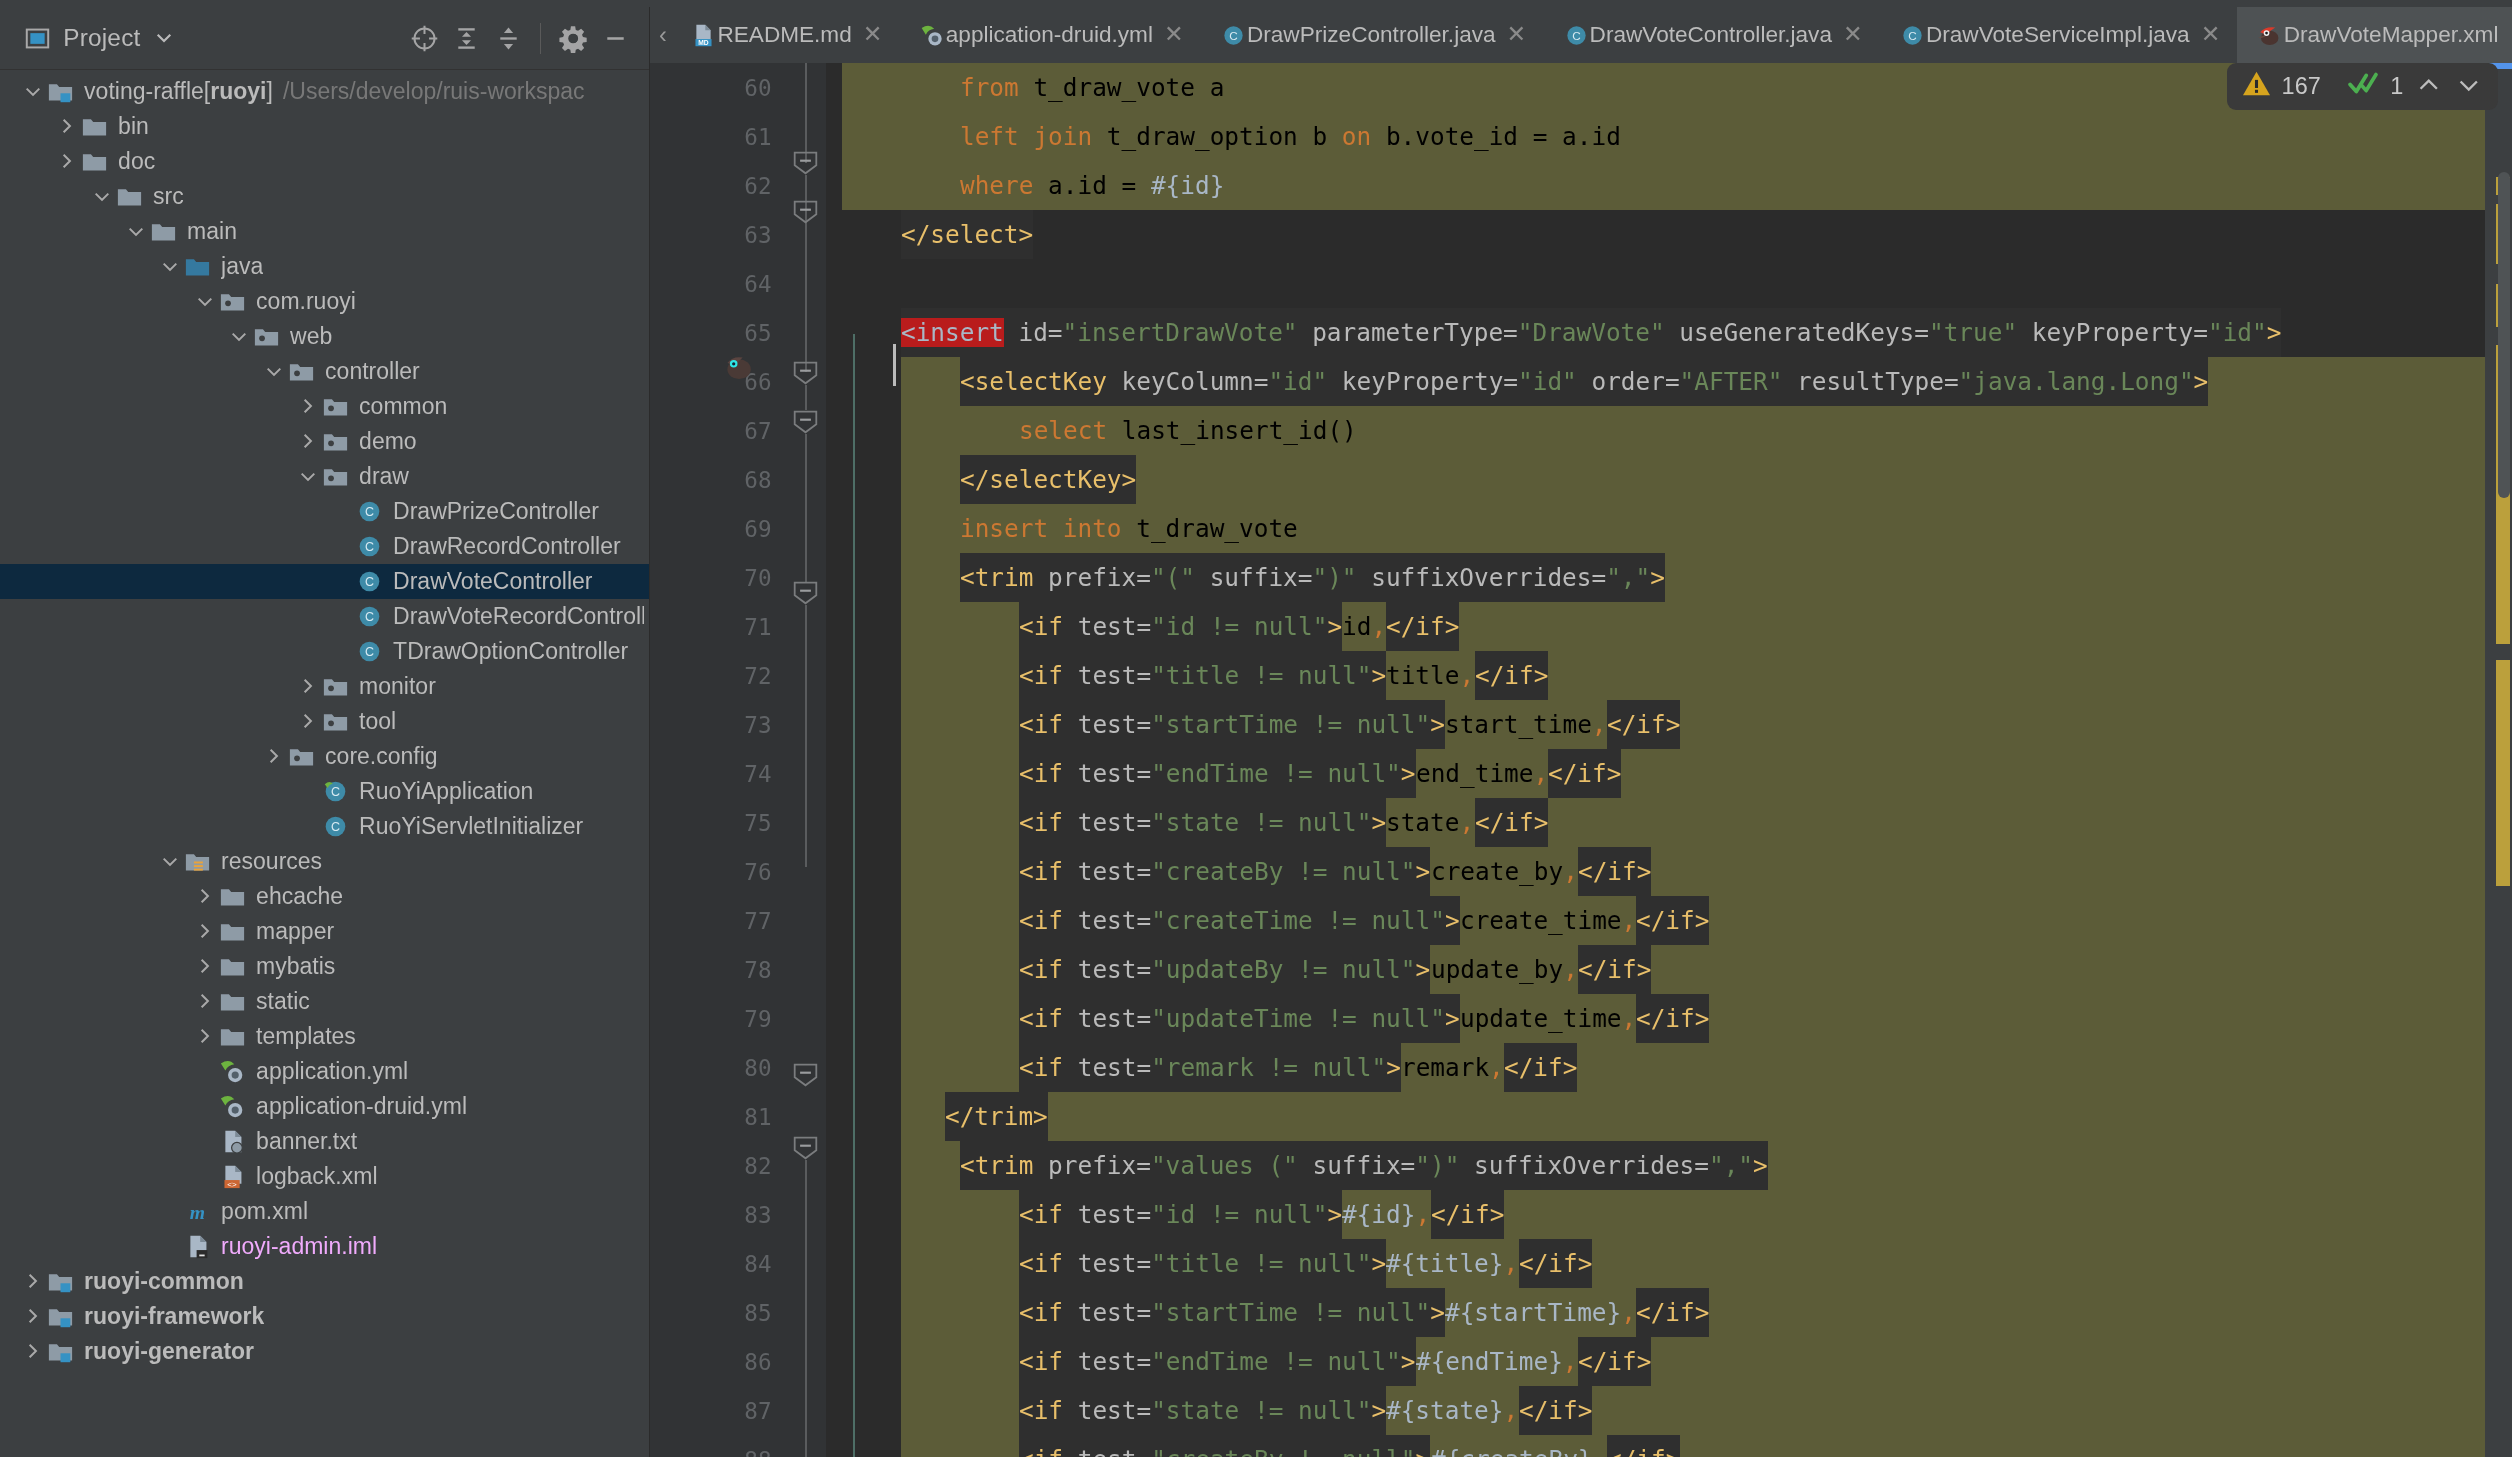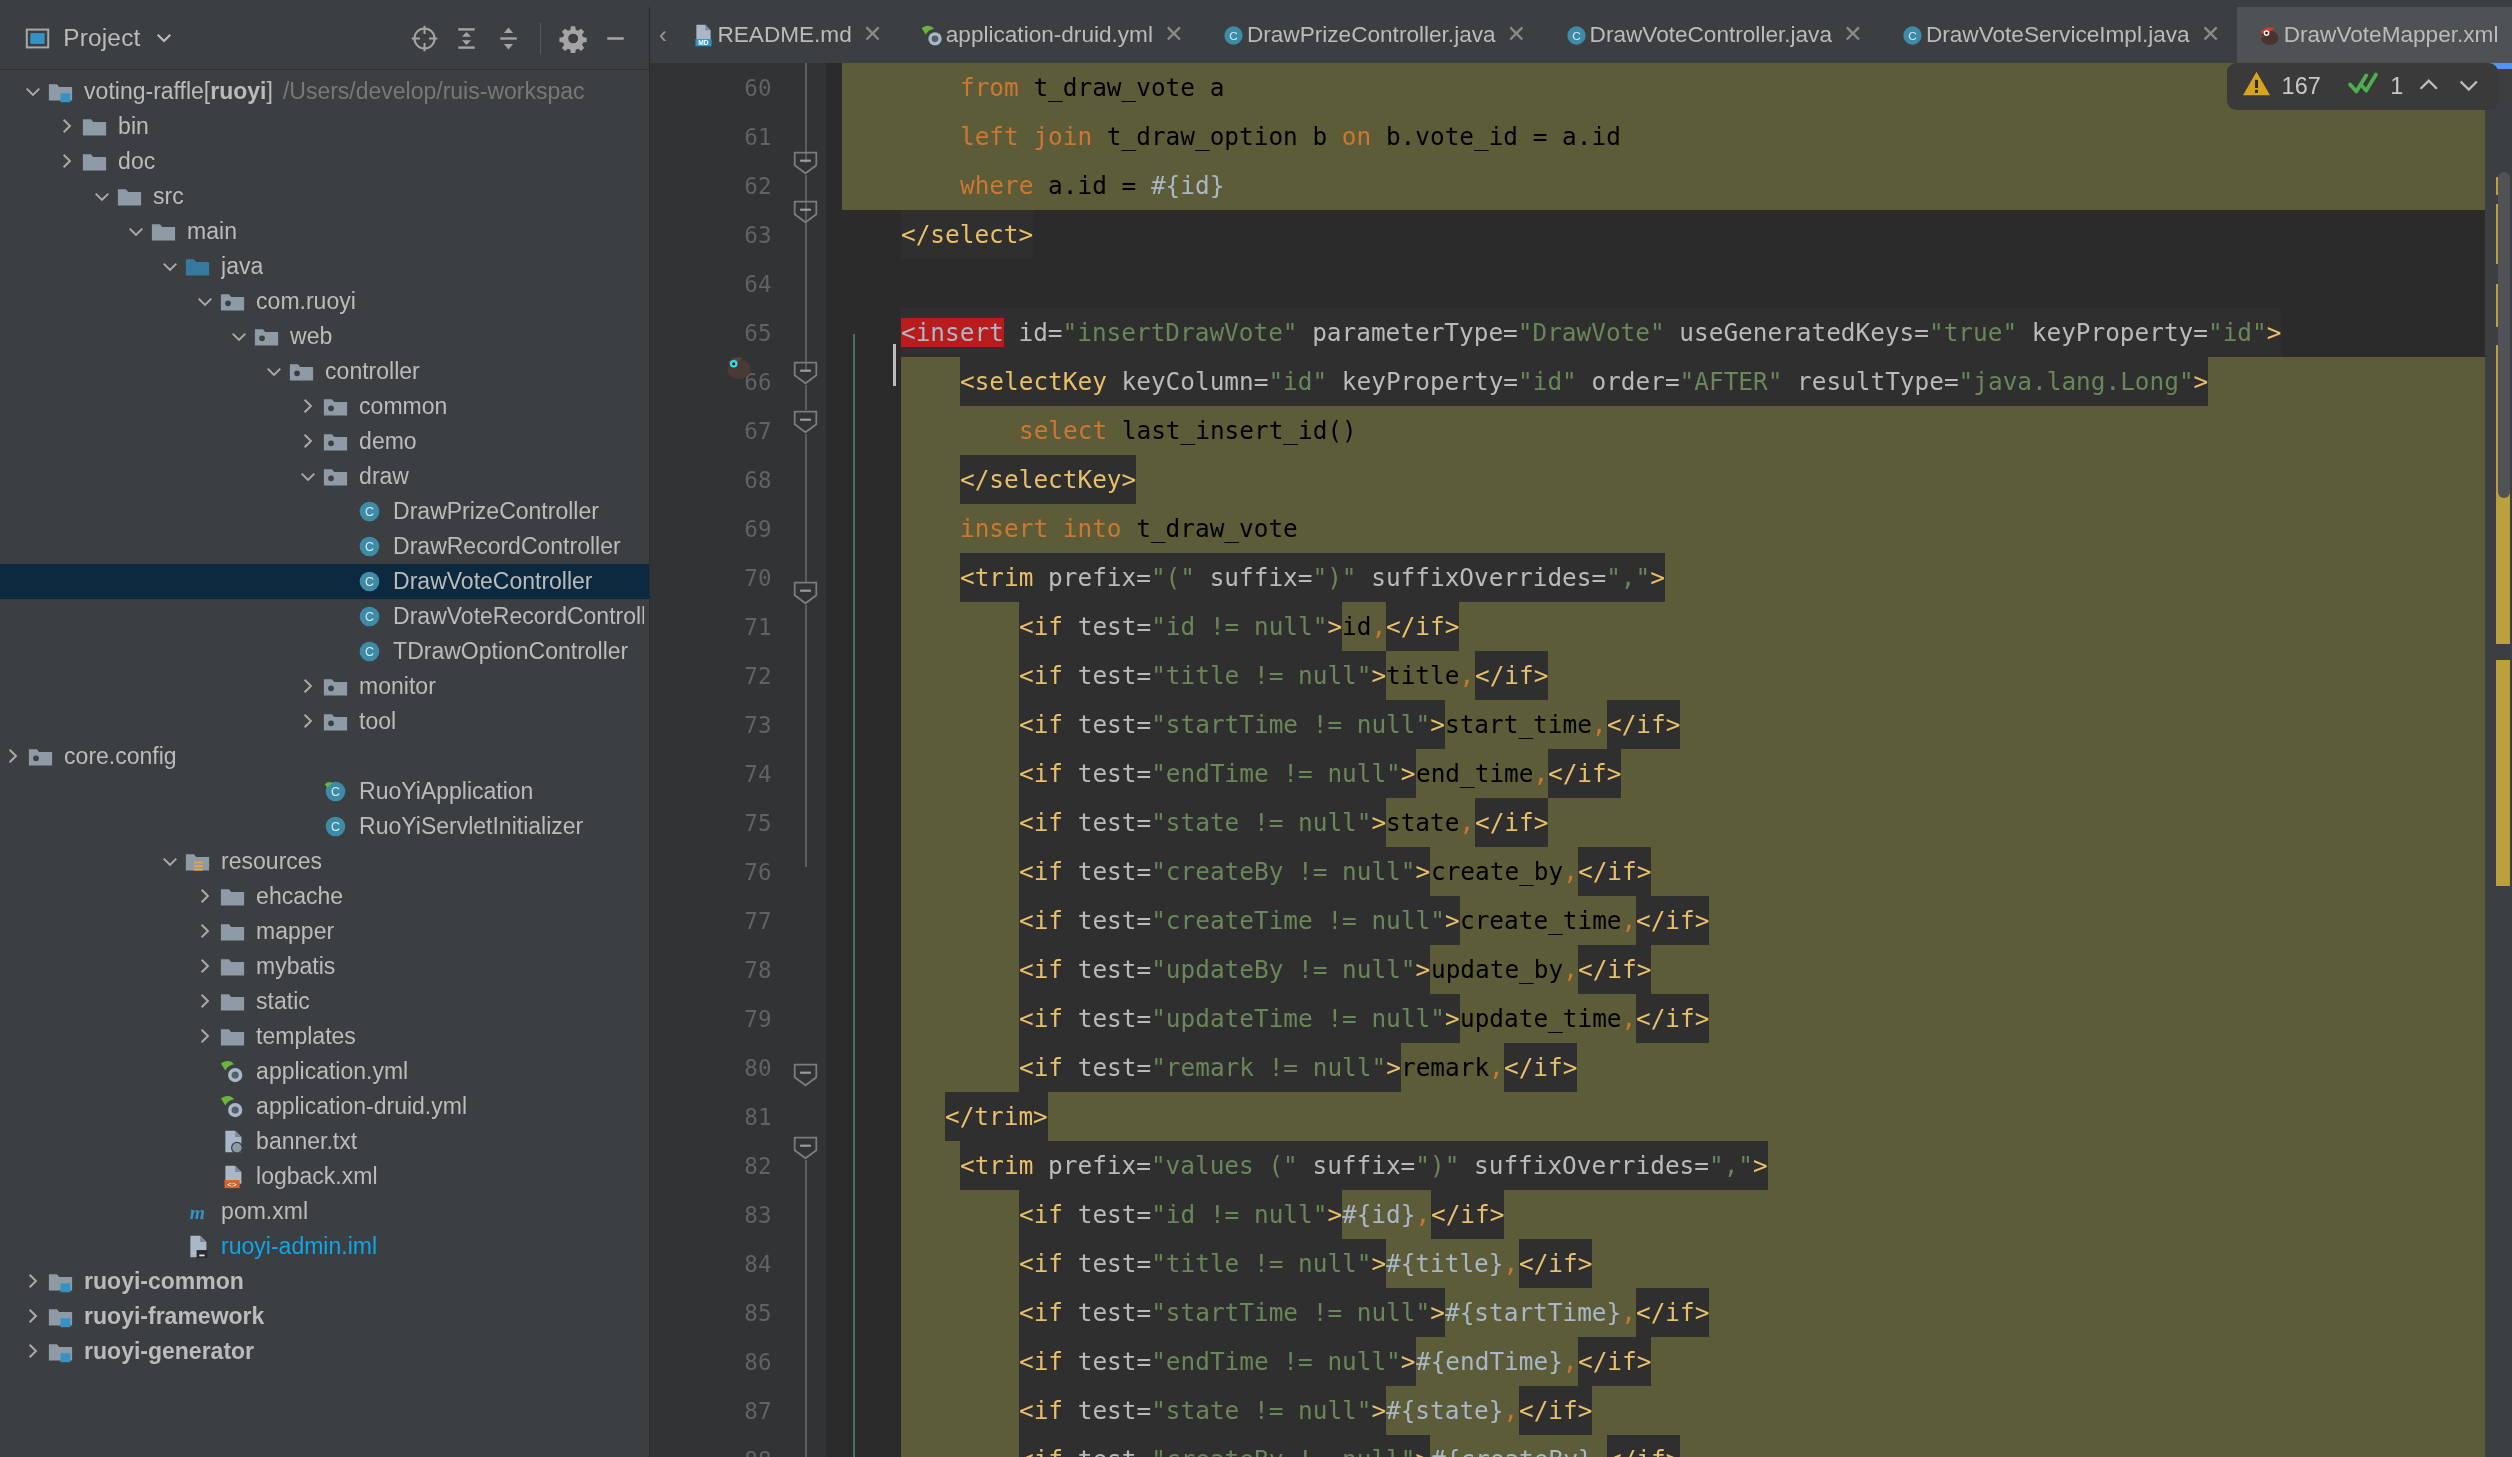--- a/index.html
+++ b/index.html
@@ -49,21 +49,21 @@
   .node.sel { background: #0D293F; }
   .arrow { width: 25px; flex: 0 0 25px; display:flex; align-items:center;
            justify-content:center; color: #A9A9A9; font-size: 17px; }
   .arrow svg { display:block; }
   .nicon { width: 31px; flex: 0 0 31px; height: 27px; margin-right: 8.1px;
            display: flex; align-items: center; justify-content: center; }
   .nicon svg { display: block; }
   .nlabel { overflow: hidden; text-overflow: clip; }
   .nlabel.bold { font-weight: bold; }
   .npath { color: #787878; margin-left: 10px; }
-  .nlabel.ignored { color: #0ea5e9; }
+  .nlabel.ignored { color: #f0abfc; }
 
   
   .editor-area { flex: 1 1 auto; display: flex; flex-direction: column; min-width: 0;
                  background: #2B2B2B; }
 
   
   .tabbar {
     height: 56px; flex: 0 0 56px; display: flex; align-items: stretch;
     background: #3C3F41; position: relative; overflow: hidden;
   }
@@ -451,21 +451,21 @@
             </svg>
           </span>
           <span class="nicon">
             <svg width="27" height="25" viewBox="0 0 30 28">
               <path d="M2 6 h9 l2.5 3 H28 v15 H2 Z" fill="#8E9BA6"></path>
               <circle cx="10" cy="16" r="3.2" fill="#3C3F41"></circle>
             </svg>
           </span>
           <span class="nlabel">tool</span>
         </div>
-        <div class="node" style=" text-align: center;">
+        <div class="node" style="padding-left: 261px; text-align: center;">
           <span class="arrow">
             <svg width="12.7" height="18" viewBox="0 0 14 20">
               <path d="M4 3 L11 10 L4 17" stroke="#A9A9A9" stroke-width="2.2" fill="none"></path>
             </svg>
           </span>
           <span class="nicon">
             <svg width="27" height="25" viewBox="0 0 30 28">
               <path d="M2 6 h9 l2.5 3 H28 v15 H2 Z" fill="#8E9BA6"></path>
               <circle cx="10" cy="16" r="3.2" fill="#3C3F41"></circle>
             </svg>

